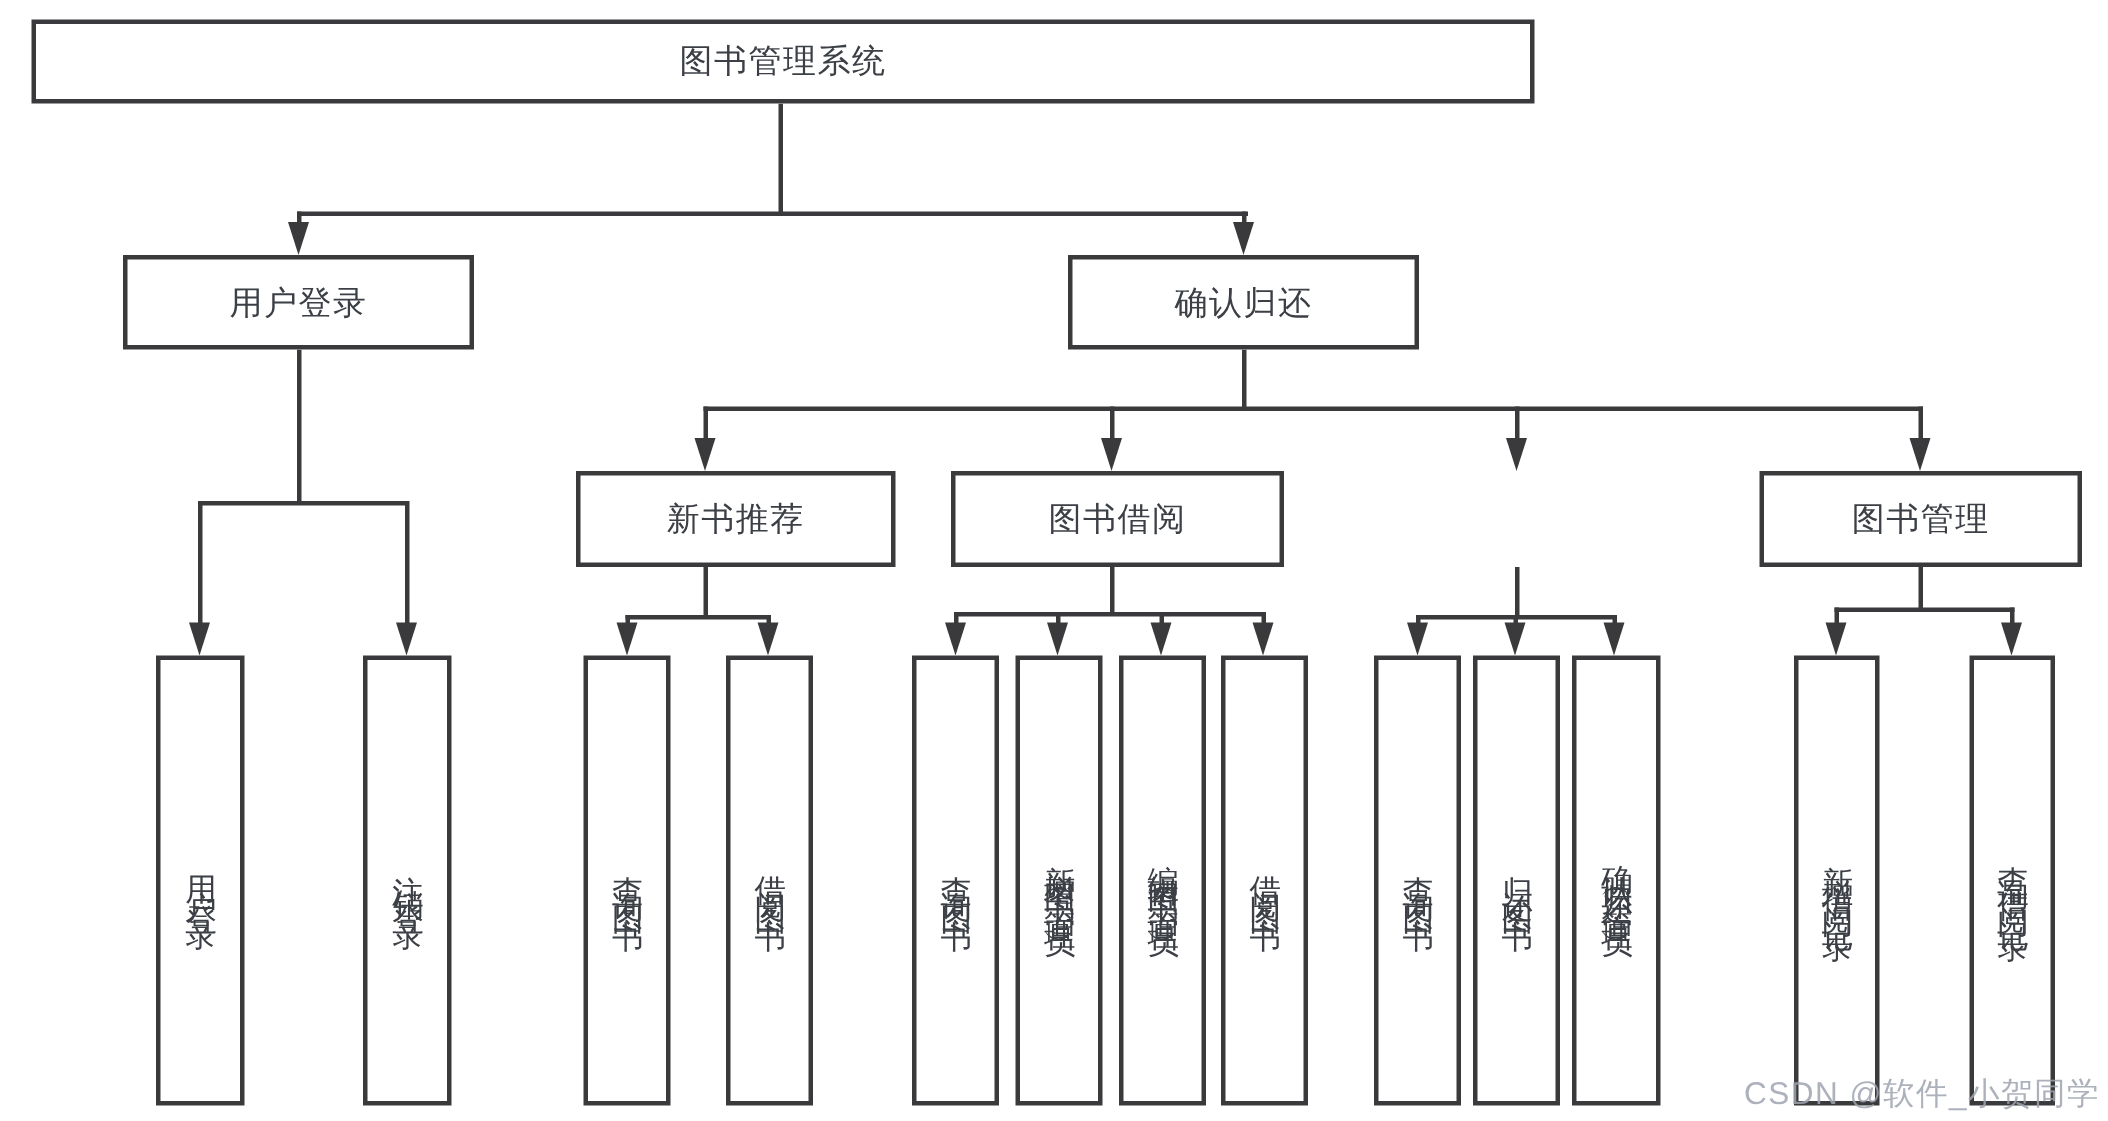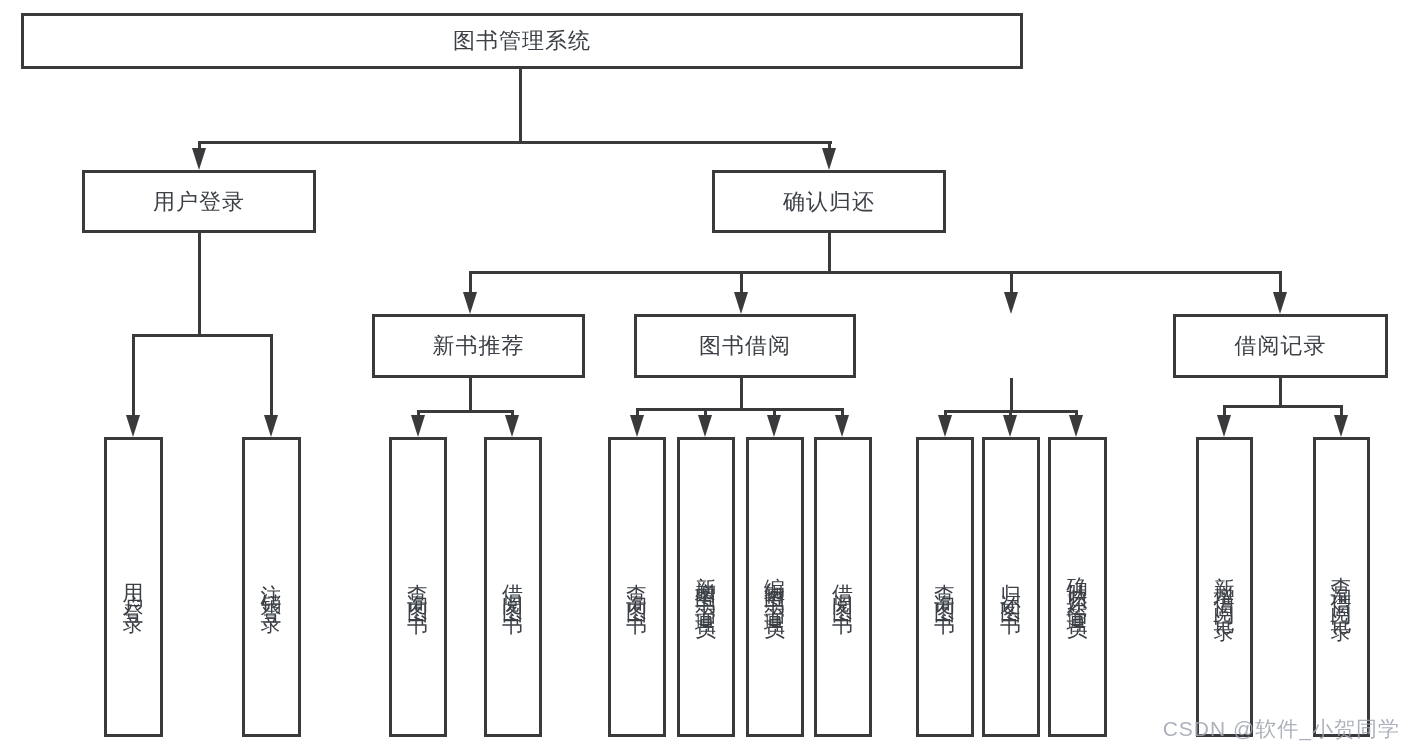--- a/index.html
+++ b/index.html
@@ -99,28 +99,28 @@
   <div class="line" style="left:469px; top:271px; width:813px; height:3px;"></div>
   <div class="line" style="left:469px; top:271px; width:3px; height:25px;"></div>
   <div class="arrowhead" style="left:463px; top:292px;"></div>
   <div class="line" style="left:740px; top:271px; width:3px; height:25px;"></div>
   <div class="arrowhead" style="left:734px; top:292px;"></div>
   <div class="line" style="left:1010px; top:271px; width:3px; height:25px;"></div>
   <div class="arrowhead" style="left:1004px; top:292px;"></div>
   <div class="line" style="left:1279px; top:271px; width:3px; height:25px;"></div>
   <div class="arrowhead" style="left:1273px; top:292px;"></div>
 
-  <div class="box" style="left:372px; top:314px; width:213px; height:64px;">
+  <div class="box" style="left:384px; top:314px; width:213px; height:64px;">
     <span class="hlabel">新书推荐</span>
   </div>
   <div class="box" style="left:634px; top:314px; width:222px; height:64px;">
     <span class="hlabel">图书借阅</span>
   </div>
   <div class="box" style="left:1173px; top:314px; width:215px; height:64px;">
-    <span class="hlabel">借阅记录</span>
+    <span class="hlabel">图书管理</span>
   </div>
 
   <div class="line" style="left:469px; top:378px; width:3px; height:34px;"></div>
   <div class="line" style="left:417px; top:410px; width:97px; height:3px;"></div>
   <div class="line" style="left:417px; top:410px; width:3px; height:8px;"></div>
   <div class="arrowhead" style="left:411px; top:415px;"></div>
   <div class="line" style="left:511px; top:410px; width:3px; height:8px;"></div>
   <div class="arrowhead" style="left:505px; top:415px;"></div>
 
   <div class="line" style="left:740px; top:378px; width:3px; height:32px;"></div>

